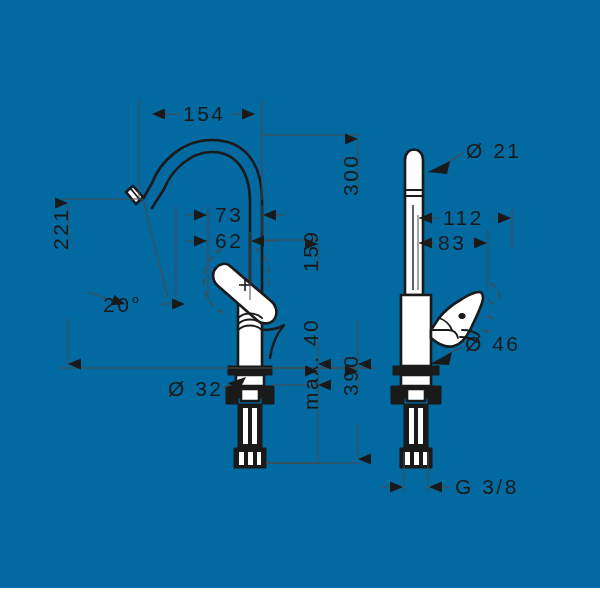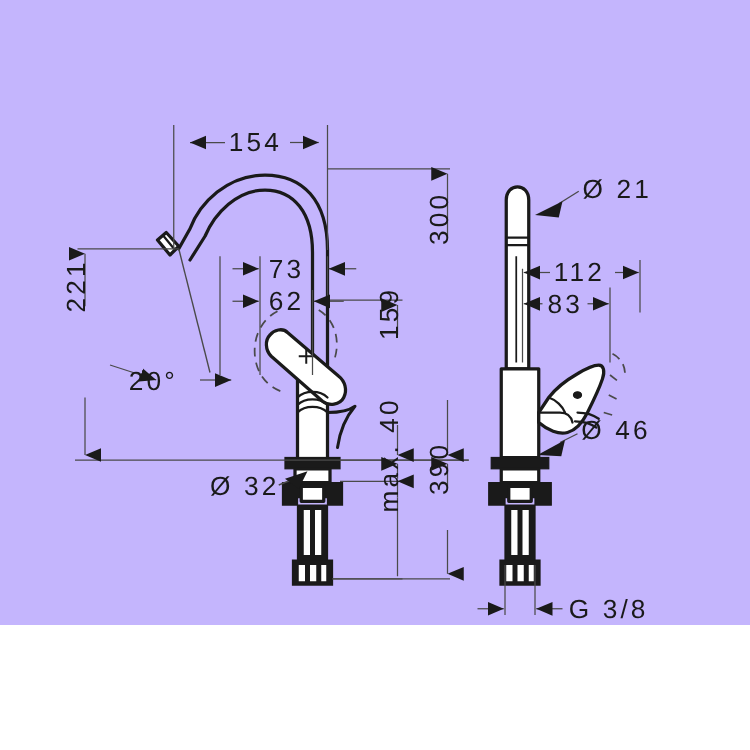--- a/index.html
+++ b/index.html
@@ -10,22 +10,22 @@
   }
   body {
     width: 600px;
     height: 600px;
     overflow: hidden;
     font-family: "Liberation Sans", sans-serif;
   }
   #drawing-root {
     position: relative;
     width: 600px;
-    height: 500px;
-    background: #c4b5fd;
+    height: 588px;
+    background: #0369a1;
     text-decoration: underline;
   }
   svg#tech-drawing {
     display: block;
     width: 600px;
     height: 600px;
   }
   .dim-text {
     font-family: "Liberation Sans", sans-serif;
     font-size: 21px;

